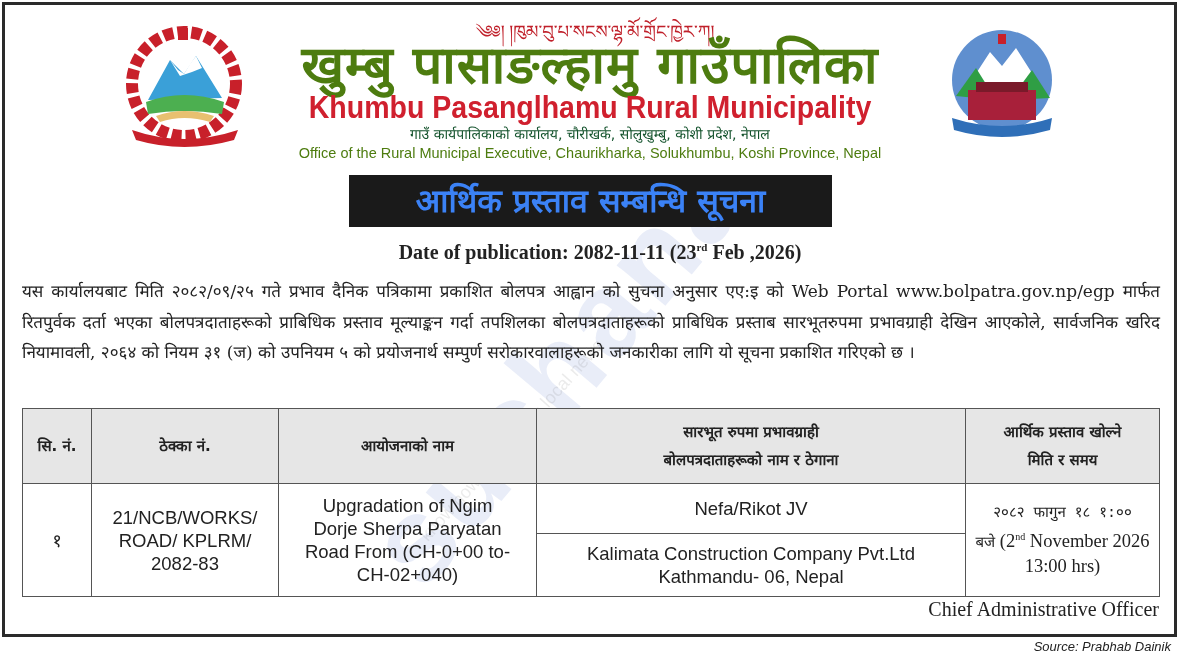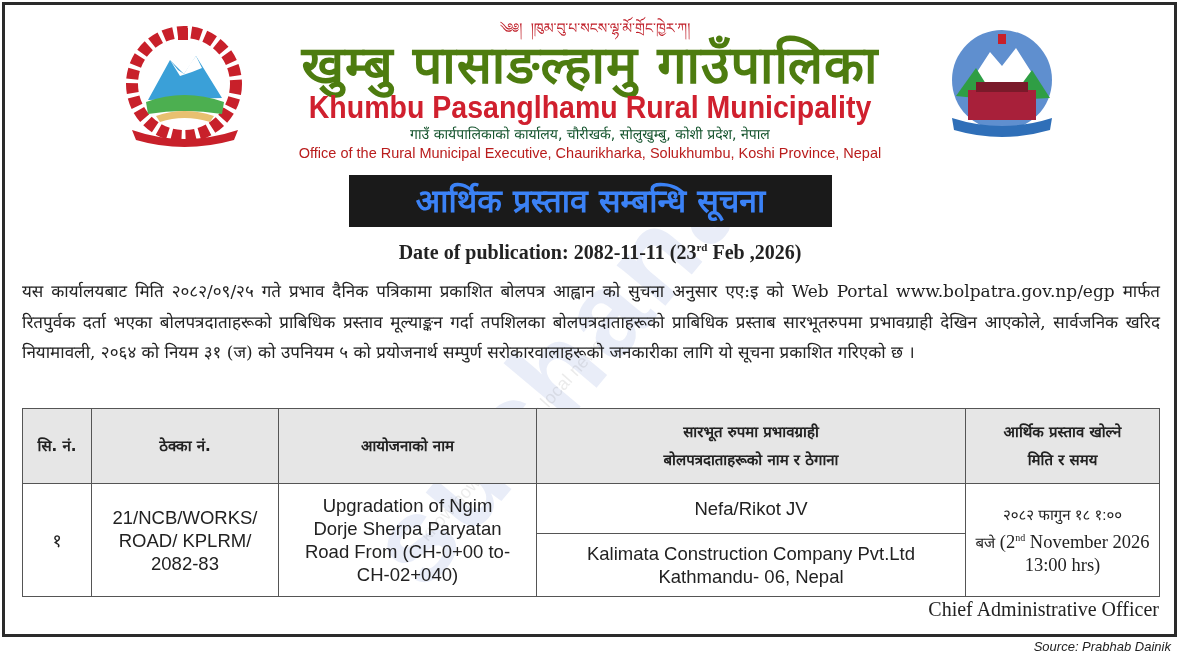--- a/index.html
+++ b/index.html
@@ -17,39 +17,39 @@
     color: rgba(70,110,200,0.12); pointer-events: none; letter-spacing: 4px;
   }
   .wm-sub {
     position: absolute; left: 380px; top: 430px; transform: rotate(-48deg);
     font-family: "Liberation Sans", sans-serif; font-size: 18px; color: rgba(120,120,120,0.15);
   }
   .logo-left { position: absolute; left: 118px; top: 22px; width: 132px; height: 130px; }
   .logo-right { position: absolute; left: 940px; top: 22px; width: 124px; height: 118px; }
   .tibetan {
     position: absolute; left: 455px; top: 12px; width: 280px; height: 26px;
-    color: #c0202a; font-size: 14px; text-align: center; font-family: Liberation Mono, monospace;
+    color: #c0202a; font-size: 18px; text-align: center; font-family: Liberation Serif, serif;
   }
   .np-title {
     position: absolute; left: 276px; top: 36px; width: 628px; text-align: center;
     color: #4d7c0f; font-size: 52px; font-weight: bold; line-height: 58px;
     font-family: "DejaVu Sans", sans-serif; letter-spacing: 1px;
   }
   .en-title {
     position: absolute; left: 276px; top: 90px; width: 628px; text-align: center;
     color: #d0202e; font-size: 31px; font-weight: bold; line-height: 36px;
     font-family: "Liberation Sans", sans-serif; transform: scaleX(0.92); transform-origin: center;
   }
   .np-office {
     position: absolute; left: 276px; top: 124px; width: 628px; text-align: center;
     font-size: 14px; line-height: 20px; color: #14532d;
   }
   .en-office {
     position: absolute; left: 276px; top: 143px; width: 628px; text-align: center;
-    font-size: 14.5px; line-height: 20px; color: #b91c1c; font-family: "Liberation Sans", sans-serif;
+    font-size: 14.5px; line-height: 20px; color: #4d7c0f; font-family: "Liberation Sans", sans-serif;
   }
   .notice-bar {
     position: absolute; left: 349px; top: 175px; width: 483px; height: 52px; background: #1a1a1a;
     color: #3b82f6; font-size: 32px; font-weight: bold; text-align: center; line-height: 52px;
   }
   .pub-date {
     position: absolute; left: 340px; top: 241px; width: 520px; text-align: center;
     font-family: "Liberation Serif", serif; font-weight: bold; font-size: 20px; color: #222;
   }
   .pub-date sup { font-size: 11px; }
@@ -66,21 +66,21 @@
   table.bids th {
     background: #e6e6e6; height: 72px; font-size: 15px; font-weight: bold; line-height: 28px;
     font-family: "DejaVu Sans", sans-serif;
   }
   table.bids td { font-size: 18.5px; line-height: 23px; color: #222; }
   .col1 { width: 66px; } .col2 { width: 184px; } .col3 { width: 255px; } .col4 { width: 426px; }
   td.serial { font-family: "DejaVu Sans", sans-serif; font-size: 16px; }
   td.bidder1 { height: 47px; }
   td.bidder2 { height: 60px; }
   td.opening { font-family: "Liberation Serif", serif; font-size: 19px; line-height: 25px; }
-  td.opening .np { font-family: Liberation Sans, sans-serif; font-size: 15px; }
+  td.opening .np { font-family: Liberation Mono, monospace; font-size: 15px; }
   td.opening sup { font-size: 10px; }
   .signatory {
     position: absolute; right: 22px; top: 598px; font-family: "Liberation Serif", serif;
     font-weight: normal; font-size: 20px; color: #222;
   }
   .source {
     position: absolute; right: 10px; top: 639px; font-family: "Liberation Sans", sans-serif;
     font-style: italic; font-size: 13px; color: #222;
   }
 </style>

